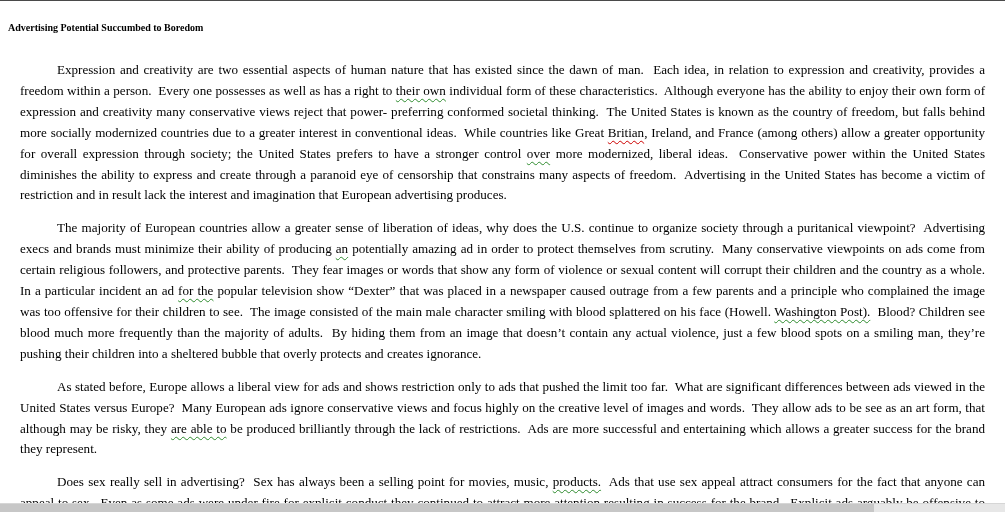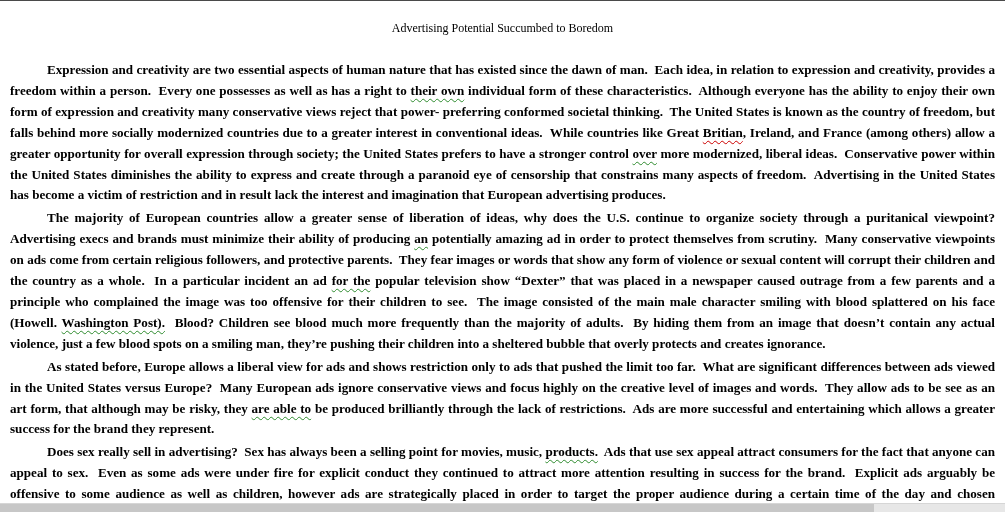--- a/index.html
+++ b/index.html
@@ -18,34 +18,33 @@
   .top-edge {
     position: absolute;
     top: 0; left: 0; right: 0;
     height: 1px;
     background: #4a4a4a;
   }
   .page {
     padding: 19px 8px 0 8px;
   }
   .doc-title {
-    text-align: center;
-    font-size: 12px;
-    font-weight: normal;
+    text-align: left;
+    font-size: 10px;
+    font-weight: bold;
     margin: 0 0 23px 0;
     line-height: 18px;
   }
   p.body-par {
-    margin: 2px;
+    margin: 12px;
     font-size: 13.1px;
     line-height: 20.9px;
     text-align: justify;
     text-indent: 37px;
     white-space: pre-wrap;
-    font-weight: bold;
   }
   .squiggle-red {
     text-decoration-line: underline;
     text-decoration-style: wavy;
     text-decoration-thickness: 1px;
     text-underline-offset: 3px;
     text-decoration-skip-ink: none;
   }
   .squiggle-green {
     text-decoration-line: underline;

